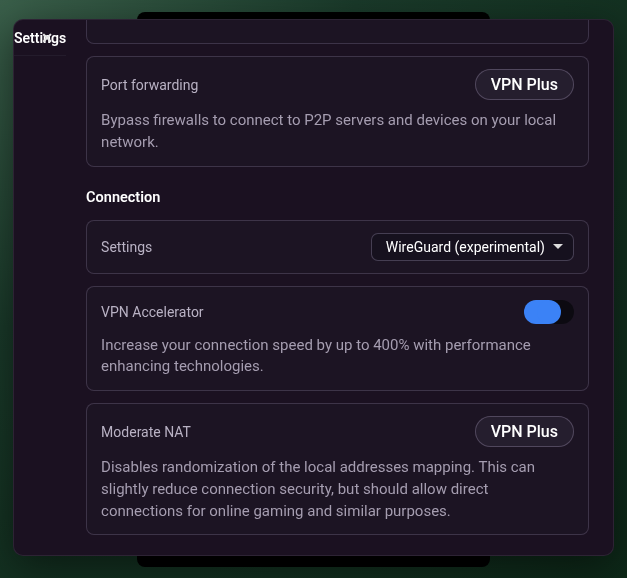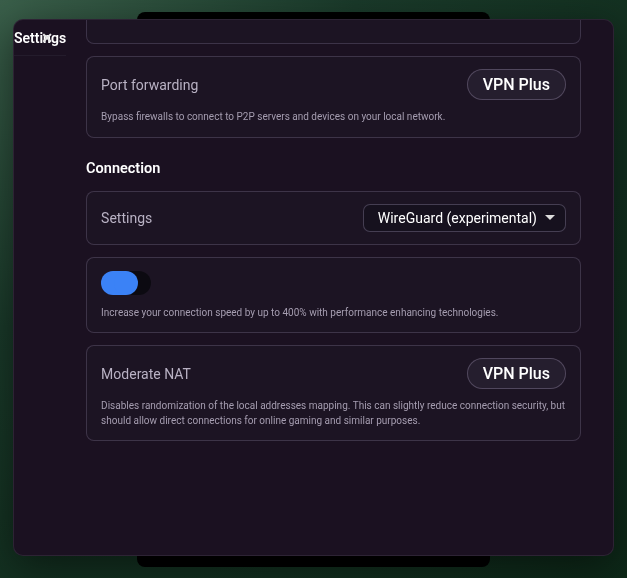--- a/index.html
+++ b/index.html
@@ -60,21 +60,21 @@
       line-height: 1;
       width: 18px;
       height: 18px;
       display: flex;
       align-items: center;
       justify-content: center;
     }
     .modal-body {
       flex: 1;
       overflow: hidden;
-      padding: 0 32px 20px 20px;
+      padding: 0 24px 20px 20px;
     }
     .row-card {
       background: rgba(32, 25, 40, 0.35);
       border: 1px solid rgba(95, 85, 110, 0.5);
       border-radius: 8px;
       padding: 12px 14px;
       margin-top: 12px;
     }
     .row-card.partial-top {
       border-top-left-radius: 0;
@@ -91,21 +91,21 @@
       justify-content: space-between;
       min-height: 26px;
     }
     .row-title {
       color: #b9b2c4;
       font-size: 14px;
       font-weight: 400;
     }
     .row-desc {
       color: #a59db0;
-      font-size: 10px;
+      font-size: 15px;
       line-height: 1.45;
       margin-top: 10px;
     }
     .badge-btn {
       background: rgba(52, 44, 62, 0.4);
       border: 1px solid rgba(110, 100, 125, 0.6);
       color: #fff;
       font-size: 16px;
       font-weight: 500;
       padding: 5px 15px;
@@ -190,20 +190,21 @@
         <span class="row-title">Settings</span>
         <div class="dropdown">
           <span>WireGuard (experimental)</span>
           <span class="caret-down"></span>
         </div>
       </div>
     </div>
 
     <div class="row-card">
       <div class="row-head">
+        <span class="row-title">VPN Accelerator</span>
         <div class="toggle on">
           <div class="toggle-knob"></div>
         </div>
       </div>
       <div class="row-desc">Increase your connection speed by up to 400% with performance enhancing technologies.</div>
     </div>
 
     <div class="row-card">
       <div class="row-head">
         <span class="row-title">Moderate NAT</span>

